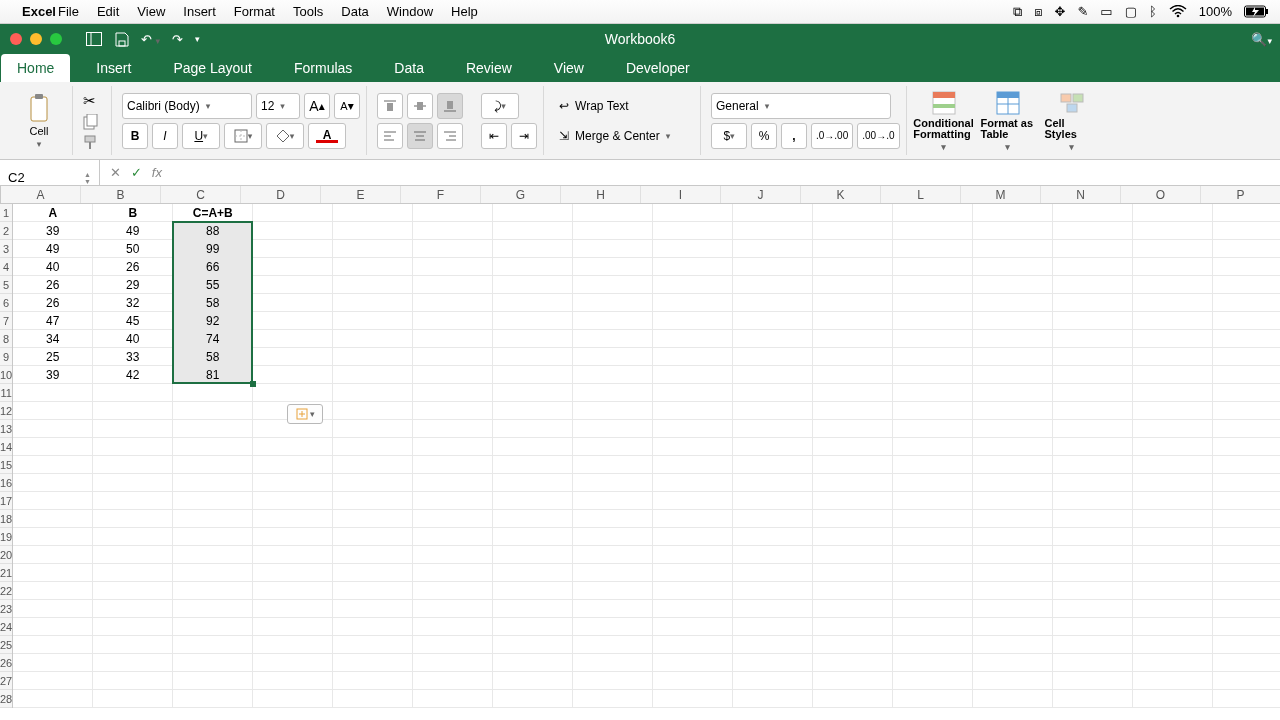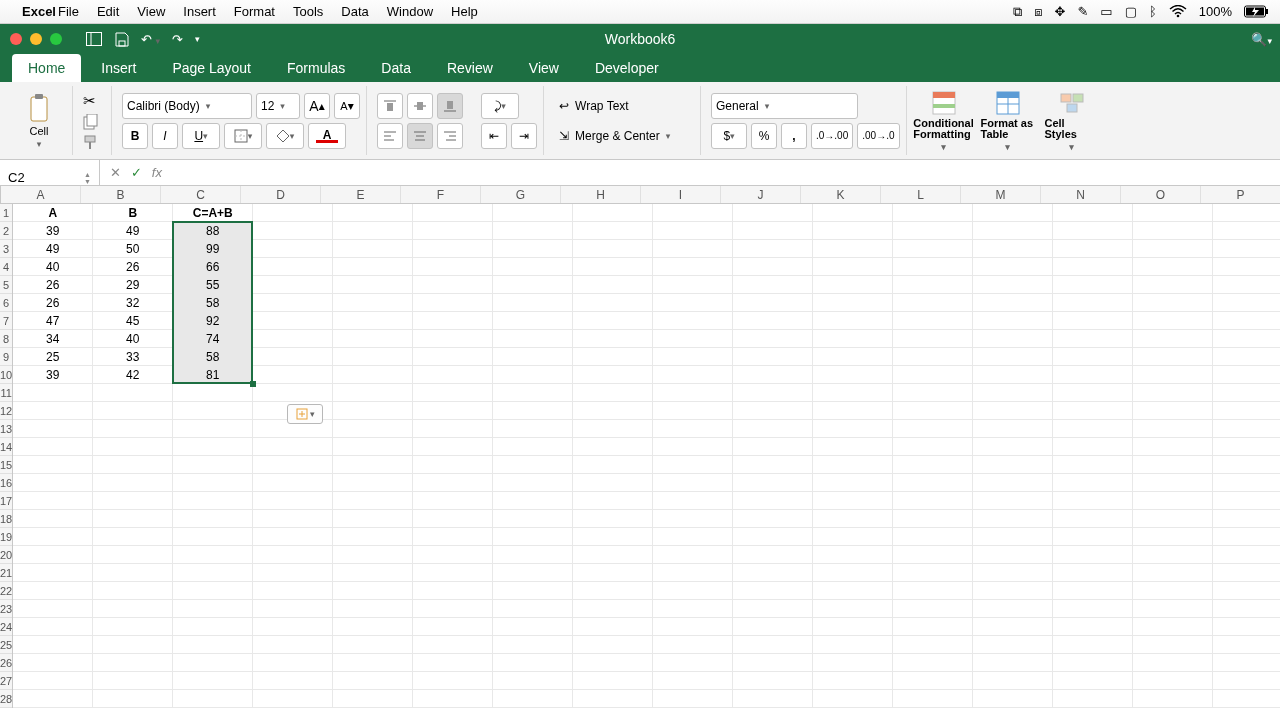--- a/index.html
+++ b/index.html
@@ -15,21 +15,21 @@
 
 .titlebar { height:30px; background:#1d6f42; display:flex; align-items:center; position:relative; }
 .traffic { display:flex; gap:8px; margin-left:10px; }
 .traffic span { width:12px; height:12px; border-radius:50%; display:block; }
 .tl-red{background:#ff5f57;} .tl-yel{background:#febc2e;} .tl-grn{background:#28c840;}
 .titlebar .qat { display:flex; gap:12px; margin-left:24px; color:#fff; align-items:center; }
 .titlebar .title { position:absolute; left:50%; transform:translateX(-50%); color:#fff; font-size:14px; }
 .titlebar .search { position:absolute; right:8px; color:#fff; }
 
 
-.tabs { height:28px; background:#1d6f42; display:flex; align-items:flex-end; padding-left:12px; gap:4px; }
+.tabs { height:28px; background:#1d6f42; display:flex; align-items:flex-end; padding-left:1px; gap:10px; }
 .tab { color:#fff; padding:6px 16px; font-size:14px; border-radius:4px 4px 0 0; }
 .tab.active { background:#fff; color:#1d6f42; font-weight:500; }
 
 
 .ribbon { height:78px; background:#f3f3f3; border-bottom:1px solid #c8c8c8; display:flex; padding:4px 6px; gap:4px; align-items:stretch; }
 .group { display:flex; flex-direction:column; justify-content:center; gap:4px; padding:0 6px; border-right:1px solid #d8d8d8; }
 .group.noborder{border-right:none;font-weight:bold;}
 .btn { display:inline-flex; align-items:center; justify-content:center; height:26px; min-width:26px; border:1px solid #c2c2c2; background:#fff; border-radius:3px; font-size:12px; padding:0 4px; }
 .btn.flat{border-color:transparent; background:transparent;}
 .row { display:flex; gap:4px; align-items:center; }
@@ -275,21 +275,21 @@
         <div class="btn flat" style="width:140px; justify-content:flex-start; gap:6px;">
           <span>⇲</span>
           <span>Merge &amp; Center</span>
           <span class="dd-caret">▾</span>
         </div>
       </div>
   </div>
 
   <div class="group">
     <div class="row">
-        <div class="dropdown" style="width:147px;">
+        <div class="dropdown" style="width:180px;">
           <span>General</span>
           <span class="dd-caret">▾</span>
         </div>
       </div>
     <div class="row">
       <div class="btn" style="width:36px;">
           <span>$</span>
           <span class="dd-caret">▾</span>
         </div>
       <div class="btn">%</div>

